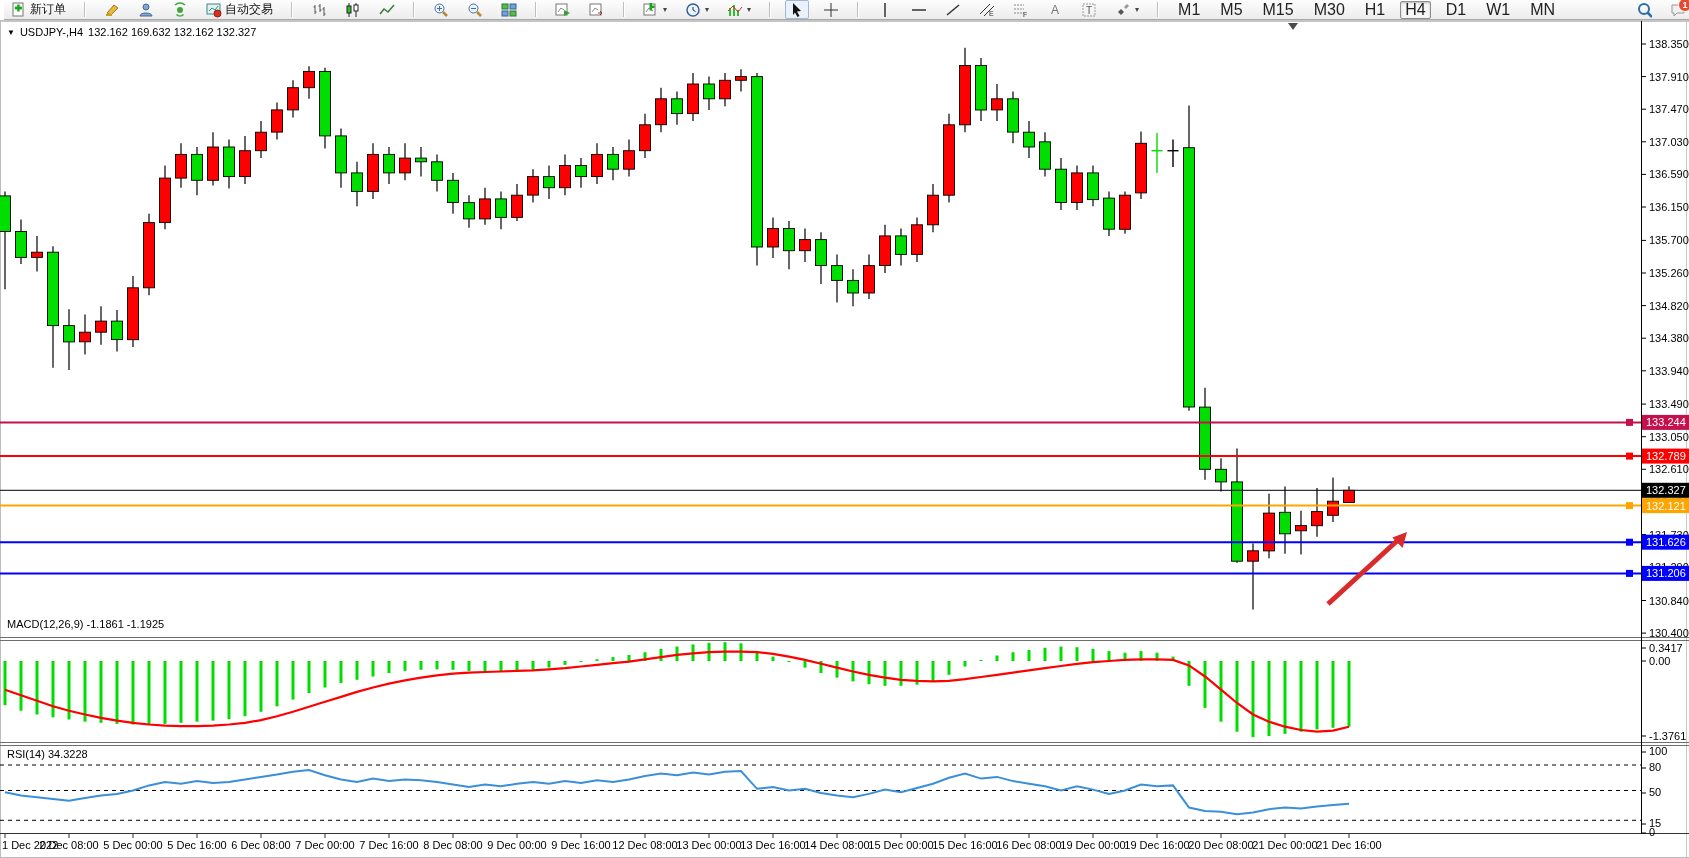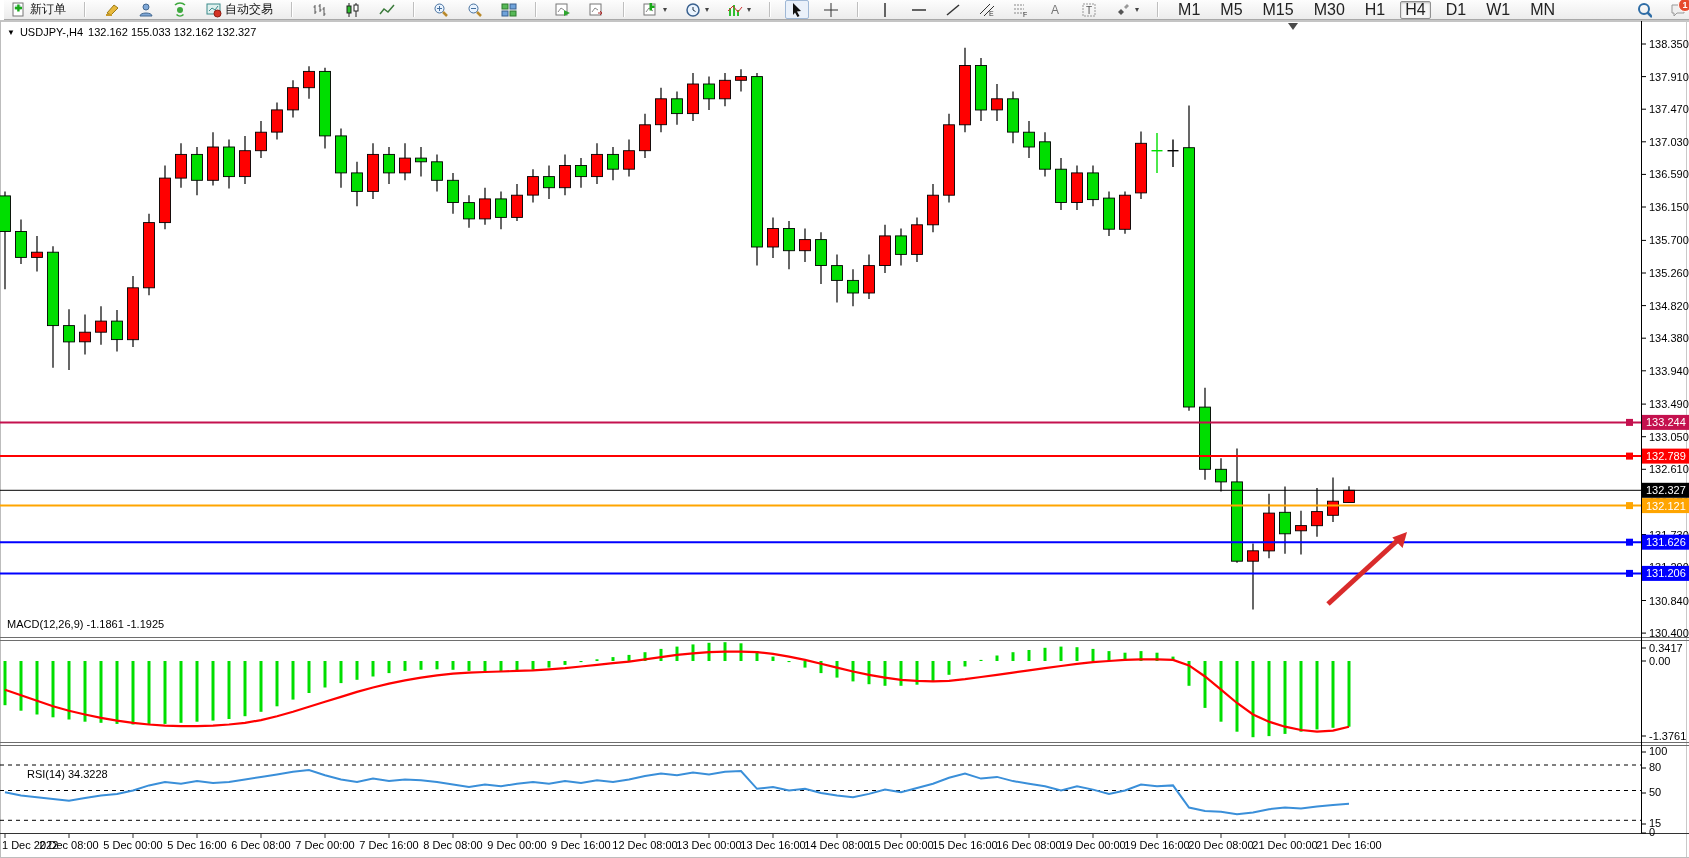--- a/index.html
+++ b/index.html
@@ -18,21 +18,21 @@
   .badge-wrap{position:relative;display:inline-flex;}
   .badge{position:absolute;top:-4px;right:-6px;background:#E6492D;color:#fff;border-radius:50%;
     width:12px;height:12px;font-size:9px;line-height:12px;text-align:center;font-weight:bold;
     border:1px solid #fff;}
   svg.chart{position:absolute;top:0;left:0;z-index:1;}
   .chart-title{position:absolute;left:7px;top:26px;z-index:5;font-size:11px;color:#000;
     display:flex;align-items:center;gap:5px;}
   .chart-title .tri{font-size:8px;color:#000;}
   .ind-label{position:absolute;left:7px;z-index:5;font-size:11px;color:#000;}
   .ind-label.macd{top:618px;}
-  .ind-label.rsi{top:768px;margin-left:20px;}
+  .ind-label.rsi{top:748px;}
   .icon{display:inline-flex;align-items:center;justify-content:center;width:16px;height:16px;}
 </style>
 </head>
 <body>
 
 <div class="toolbar" id="toolbar">
     <div class="tb-btn">
       <span class="icon">
         <svg width="16" height="16">
           <rect x="2" y="1" width="10" height="13" fill="#fff" stroke="#777"></rect>
@@ -717,16 +717,16 @@
     </g>
     <g>
       <line x1="1328" y1="604" x2="1398" y2="540" stroke="#D92B2B" stroke-width="5"></line>
       <polygon points="1407,532 1402.6,547.9 1392.3,537.5" fill="#D92B2B"></polygon>
     </g>
   </svg>
 
 <div class="chart-title">
   <span class="tri">▼</span>
   <span>USDJPY-,H4</span>
-  <span>132.162 155.033 132.162 132.327</span>
+  <span>132.162 169.632 132.162 132.327</span>
 </div>
 <div class="ind-label macd">MACD(12,26,9) -1.1861 -1.1925</div>
 <div class="ind-label rsi">RSI(14) 34.3228</div>
 
 </body></html>

